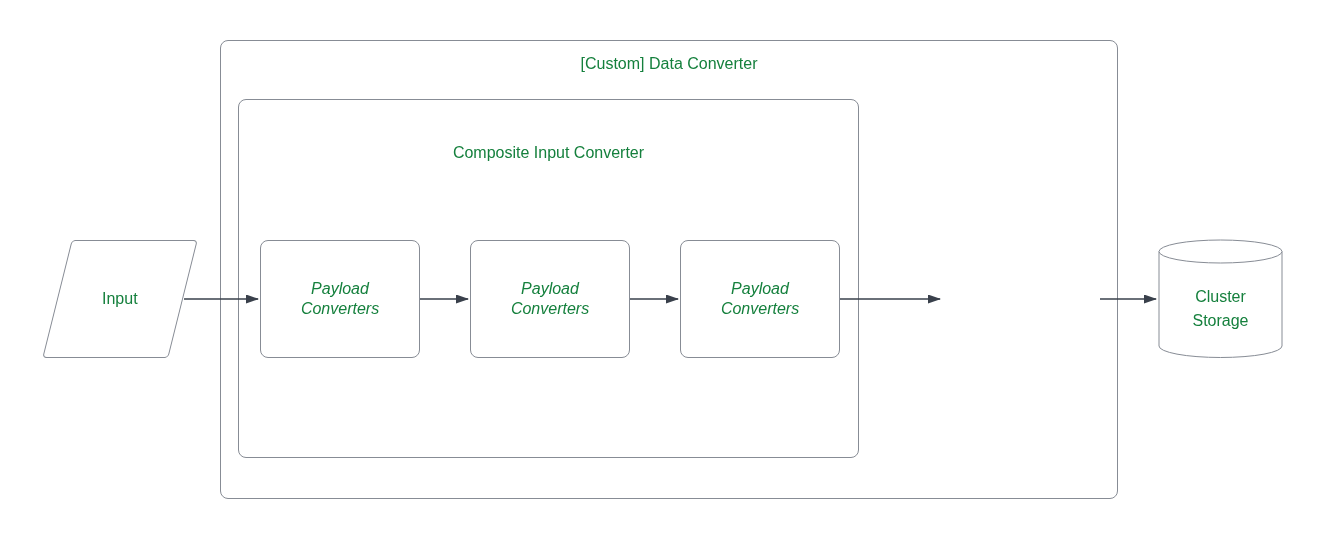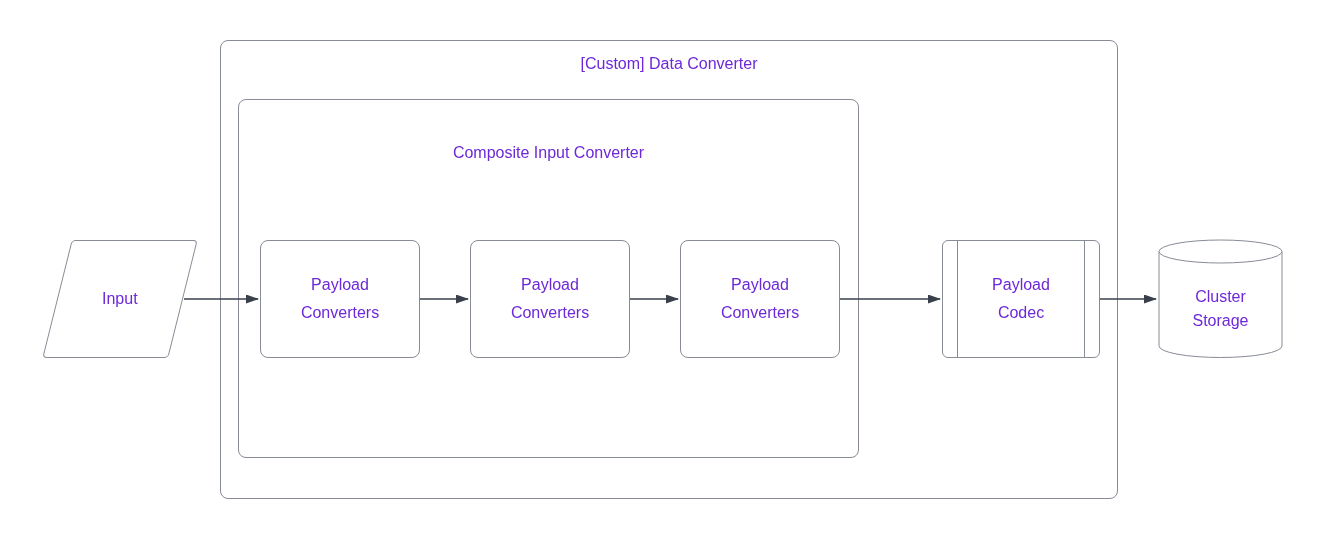--- a/index.html
+++ b/index.html
@@ -7,21 +7,21 @@
     padding: 0;
     background: #ffffff;
     font-family: "Liberation Sans", sans-serif;
   }
   .canvas {
     position: relative;
     width: 1320px;
     height: 540px;
     background: #ffffff;
     overflow: hidden;
-    color: #6d28d9;
+    color: #15803d;
     font-size: 16px;
   }
   
   .container-box {
     position: absolute;
     border: 1px solid #878c95;
     border-radius: 8px;
     background: transparent;
     box-sizing: border-box;
   }
@@ -44,22 +44,23 @@
     border: 1px solid #878c95;
     border-radius: 8px;
     background: #ffffff;
     box-sizing: border-box;
     display: flex;
     align-items: center;
     justify-content: center;
     text-align: center;
   }
   .node .node-label {
-    line-height: 28px;
+    line-height: 20px;
     max-width: 120px;
+    font-style: italic;
   }
   #payload-box-1 { left: 260px; top: 240px; width: 160px; height: 118px; }
   #payload-box-2 { left: 470px; top: 240px; width: 160px; height: 118px; }
   #payload-box-3 { left: 680px; top: 240px; width: 160px; height: 118px; }
 
   
   #payload-codec { left: 942px; top: 240px; width: 158px; height: 118px; border-radius: 6px; }
   #payload-codec .codec-bar {
     position: absolute;
     top: 0;
@@ -138,25 +139,20 @@
   <div class="node" id="payload-box-1">
     <div class="node-label">Payload Converters</div>
   </div>
   <div class="node" id="payload-box-2">
     <div class="node-label">Payload Converters</div>
   </div>
   <div class="node" id="payload-box-3">
     <div class="node-label">Payload Converters</div>
   </div>
 
-  <div class="node" id="payload-codec">
-    <div class="codec-bar left"></div>
-    <div class="codec-bar right"></div>
-    <div class="node-label">Payload Codec</div>
-  </div>
 
   <div id="cluster-storage">
     <svg width="125" height="120" viewBox="0 0 125 120">
       <path d="M 1 12.5 L 1 107 A 61.5 11.5 0 0 0 124 107 L 124 12.5" fill="#ffffff" stroke="#878c95" stroke-width="1"></path>
       <ellipse cx="62.5" cy="12.5" rx="61.5" ry="11.5" fill="#ffffff" stroke="#878c95" stroke-width="1"></ellipse>
     </svg>
     <div class="node-label">
       <span>Cluster Storage</span>
     </div>
   </div>

